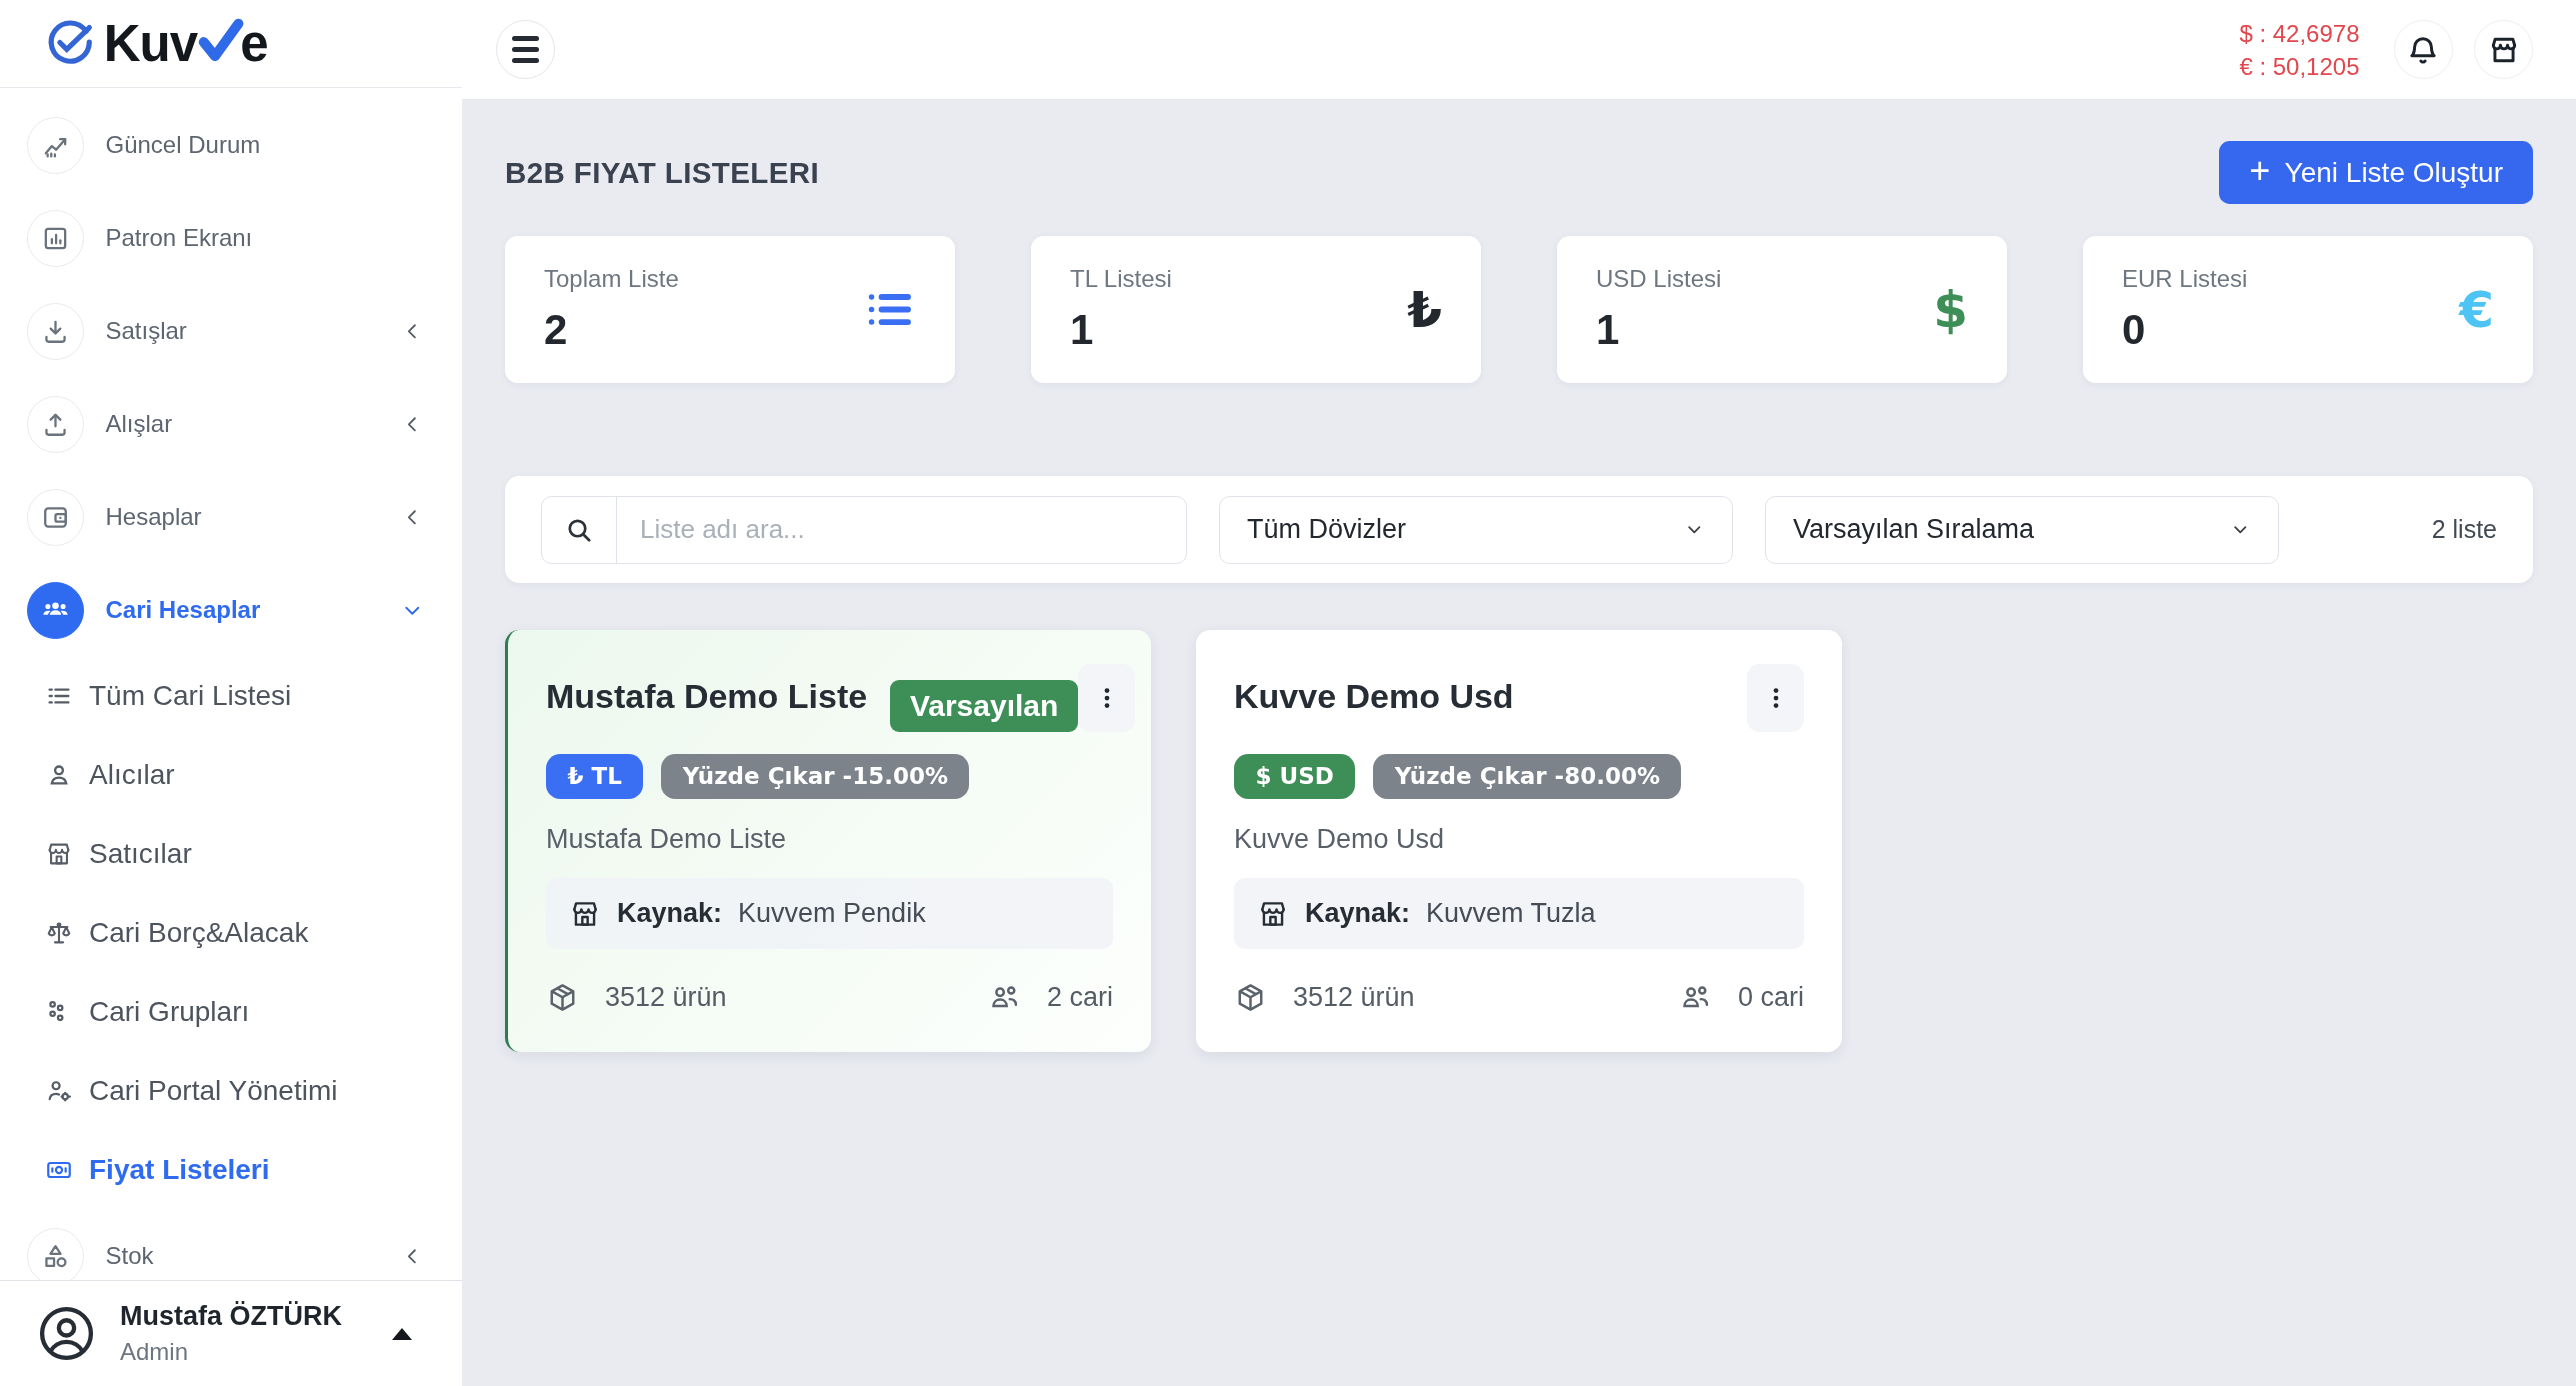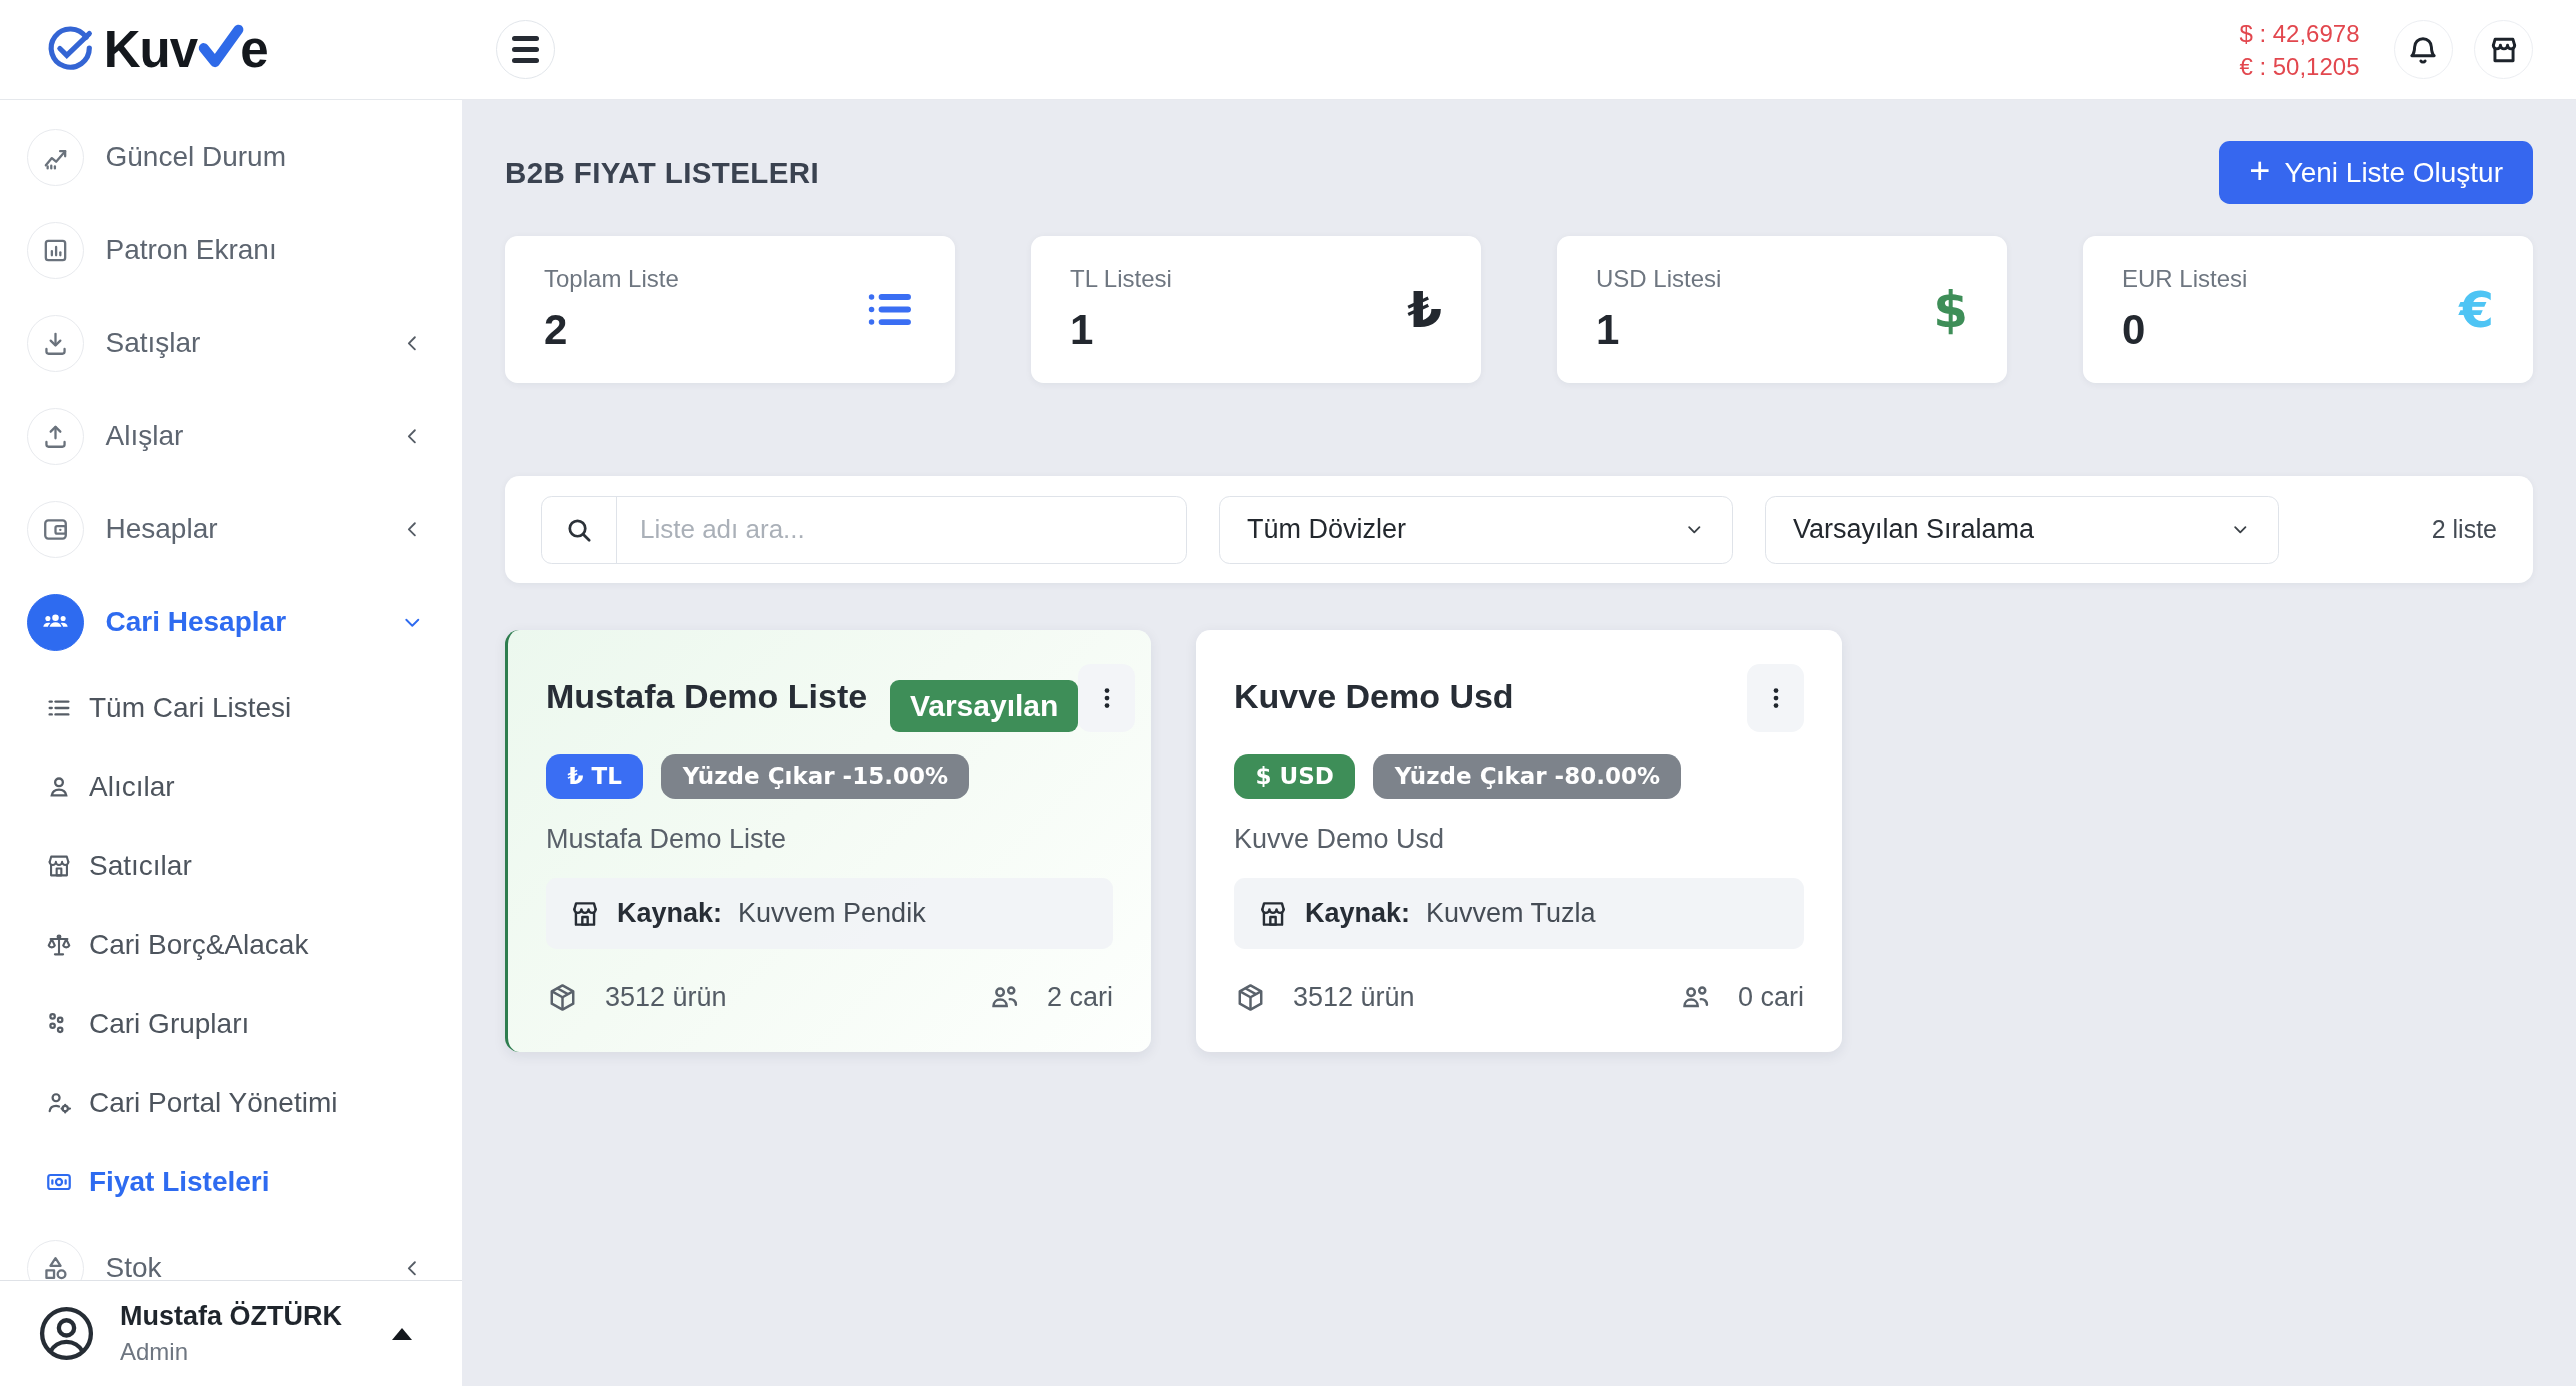--- a/index.html
+++ b/index.html
@@ -5,27 +5,27 @@
   * { box-sizing: border-box; margin: 0; padding: 0; }
   html,body { width:2576px; height:1386px; }
   body {
     font-family:"Liberation Sans","DejaVu Sans",sans-serif;
     background:#e9ebf1; color:#23282f; display:flex; overflow:hidden;
   }
   svg { display:block; }
 
   
   .sidebar { width:462px; flex:none; background:#ffffff; height:1386px; position:relative; overflow:hidden; }
-  .side-header { height:100px; border-bottom:0.9px solid #e5e8ec; display:flex; align-items:center; padding-left:41px; cursor:pointer; }
+  .side-header { height:88px; border-bottom:0.9px solid #e5e8ec; display:flex; align-items:center; padding-left:41px; cursor:pointer; }
   .logo-circle svg { width:52px; height:52px; color:#3465d4; }
   .wordmark { display:flex; align-items:center; margin-left:10.7px; font-size:51px; font-weight:700; color:#14181d; letter-spacing:-0.9px; }
   .wordmark .wcheck svg { width:52px; height:52px; color:#2f6ae8; margin:0 -5.4px 5.4px -3.6px; }
 
   .menu { padding-top:10.7px; }
-  .mrow { height:93px; display:flex; align-items:center; padding:0 39px 0 27px; color:#5d6570; font-size:28px; cursor:pointer; }
+  .mrow { height:93px; display:flex; align-items:center; padding:0 39px 0 27px; color:#5d6570; font-size:24px; cursor:pointer; }
   .icirc { width:57px; height:57px; border-radius:50%; border:1.8px solid #e8eaee; display:flex; align-items:center; justify-content:center; color:#6a727c; flex:none; }
   .icirc svg { width:29px; height:29px; }
   .mrow .lbl { margin-left:21.5px; white-space:nowrap; }
   .mrow .chev { margin-left:auto; color:#565d66; }
   .chev svg { width:20.6px; height:20.6px; }
   .mrow.active { color:#2e6bf0; font-weight:700; }
   .mrow.active .icirc { background:#2e6bf0; border-color:#2e6bf0; color:#fff; }
   .mrow.active .chev { color:#2e6bf0; }
 
   .srow { height:79px; display:flex; align-items:center; padding:0 39px 0 45px; color:#4d545d; font-size:28px; cursor:pointer; }

